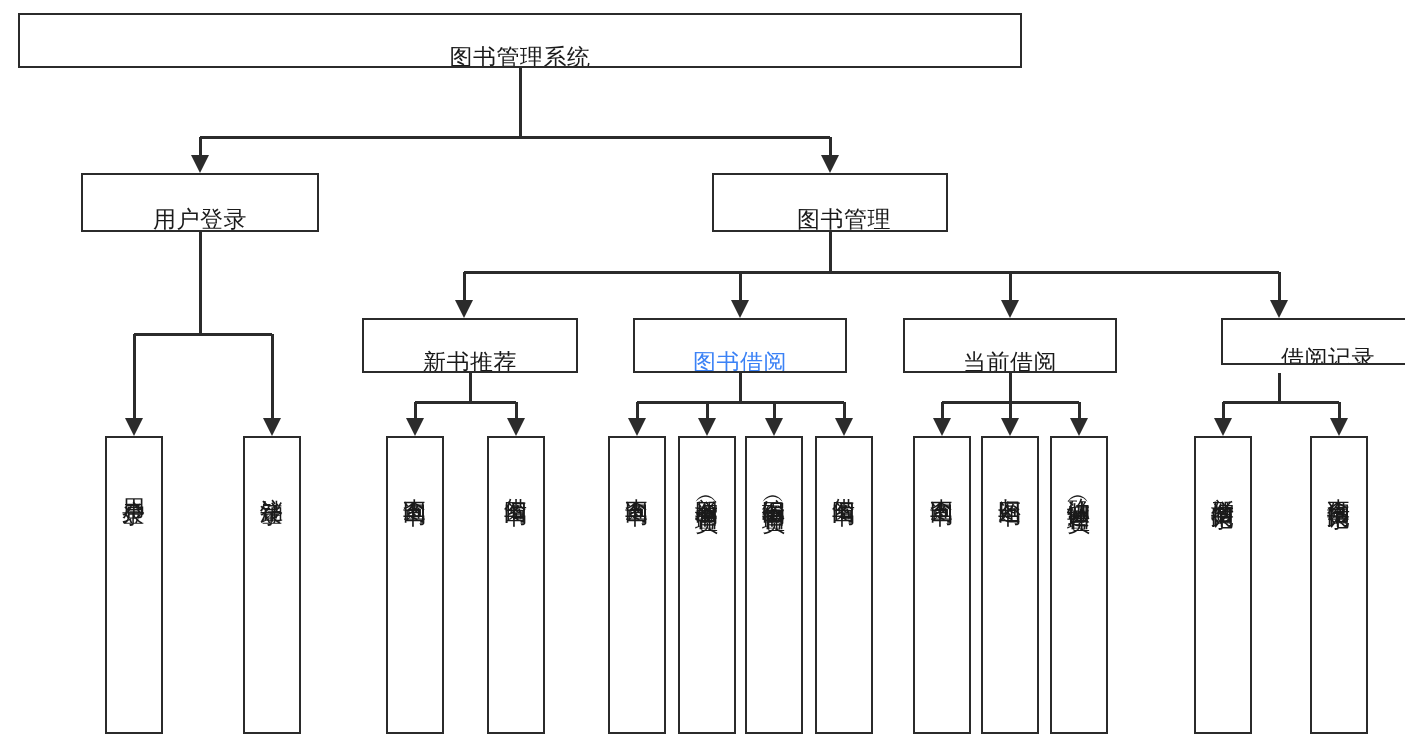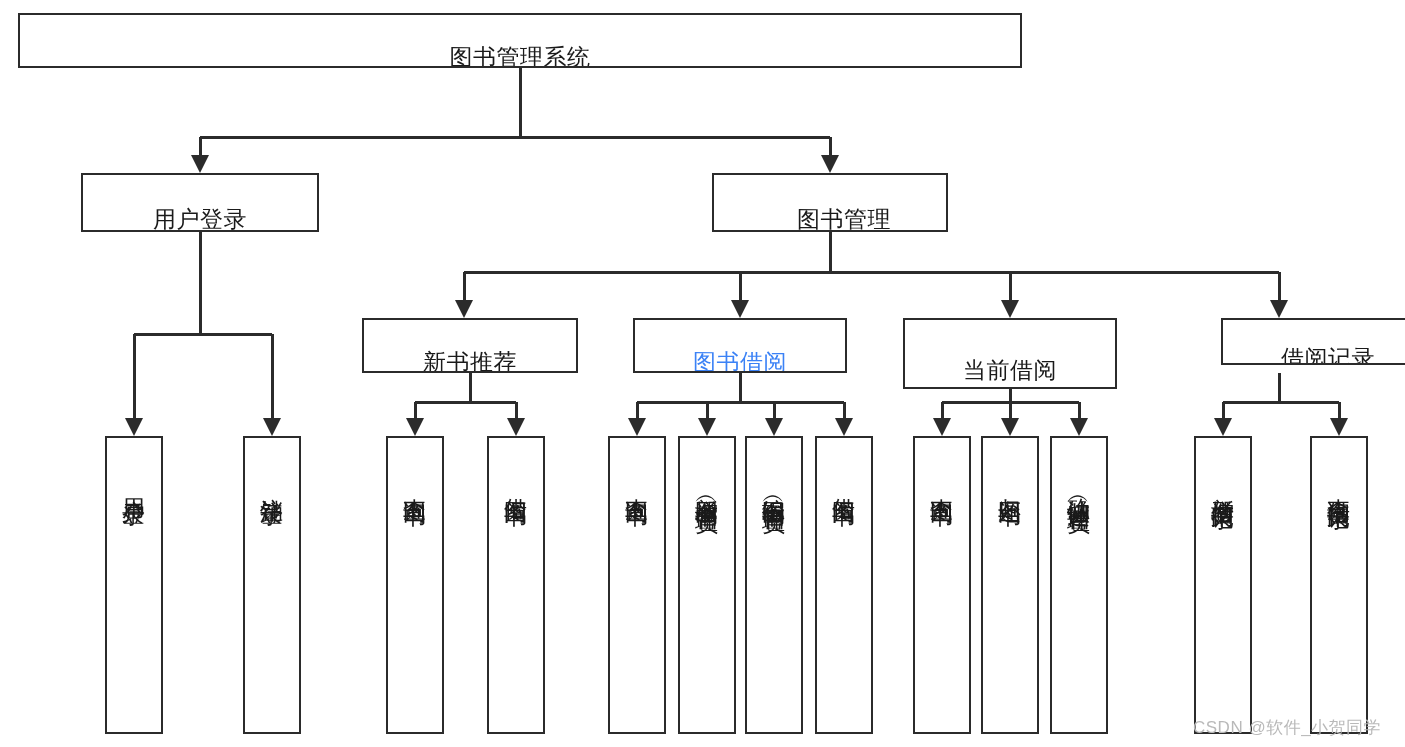--- a/index.html
+++ b/index.html
@@ -153,21 +153,21 @@
       </div>
       <div class="node horizontal" style="left: 712px; top: 173px; width: 236px; height: 59px; border-color: rgb(43, 43, 43); padding-left: 28px;">
         <span class="node-label" style="color: rgb(26, 26, 26);">图书管理</span>
       </div>
       <div class="node horizontal" style="left: 362px; top: 318px; width: 216px; height: 55px; border-color: rgb(43, 43, 43);">
         <span class="node-label" style="color: rgb(26, 26, 26);">新书推荐</span>
       </div>
       <div class="node horizontal" style="left: 633px; top: 318px; width: 214px; height: 55px; border-color: rgb(43, 43, 43);">
         <span class="node-label" style="color: #3b82f6;">图书借阅</span>
       </div>
-      <div class="node horizontal" style="left: 903px; top: 318px; width: 214px; height: 71px; border-color: rgb(43, 43, 43);">
+      <div class="node horizontal" style="left: 903px; top: 318px; width: 214px; height: 55px; border-color: rgb(43, 43, 43);">
         <span class="node-label" style="color: rgb(26, 26, 26);">当前借阅</span>
       </div>
       <div class="node horizontal" style="left: 1221px; top: 318px; width: 214px; height: 47px; border-color: rgb(43, 43, 43);">
         <span class="node-label" style="color: rgb(26, 26, 26);">借阅记录</span>
       </div>
       <div class="node vertical" style="left: 105px; top: 436px; width: 58px; height: 298px; border-color: rgb(43, 43, 43);">
         <span class="node-label" style="color: rgb(26, 26, 26);">用户登录</span>
       </div>
       <div class="node vertical" style="left: 243px; top: 436px; width: 58px; height: 298px; border-color: rgb(43, 43, 43);">
         <span class="node-label" style="color: rgb(26, 26, 26);">注销登录</span>
@@ -199,14 +199,13 @@
       <div class="node vertical" style="left: 1050px; top: 436px; width: 58px; height: 298px; border-color: rgb(43, 43, 43);">
         <span class="node-label" style="color: rgb(26, 26, 26);">确认归还（管理员）</span>
       </div>
       <div class="node vertical" style="left: 1194px; top: 436px; width: 58px; height: 298px; border-color: rgb(43, 43, 43);">
         <span class="node-label" style="color: rgb(26, 26, 26);">新增借阅记录</span>
       </div>
       <div class="node vertical" style="left: 1310px; top: 436px; width: 58px; height: 298px; border-color: rgb(43, 43, 43);">
         <span class="node-label" style="color: rgb(26, 26, 26);">查询借阅记录</span>
       </div>
     </div>
-  <div class="watermark" id="watermark" style="left: 1193px; top: 716px; color: rgb(185, 185, 185);">CSDN @软件_小贺同学</div>
 </div>
 
 </body></html>

